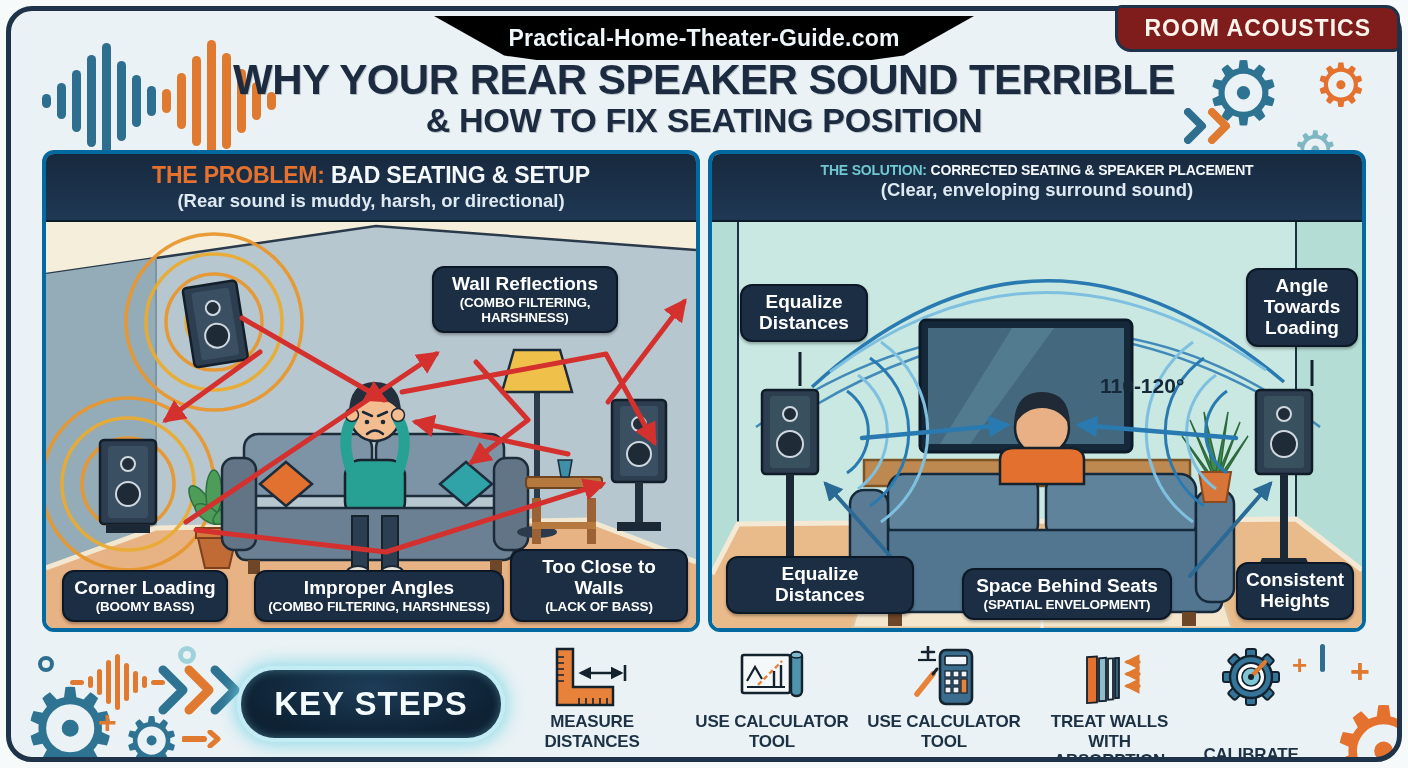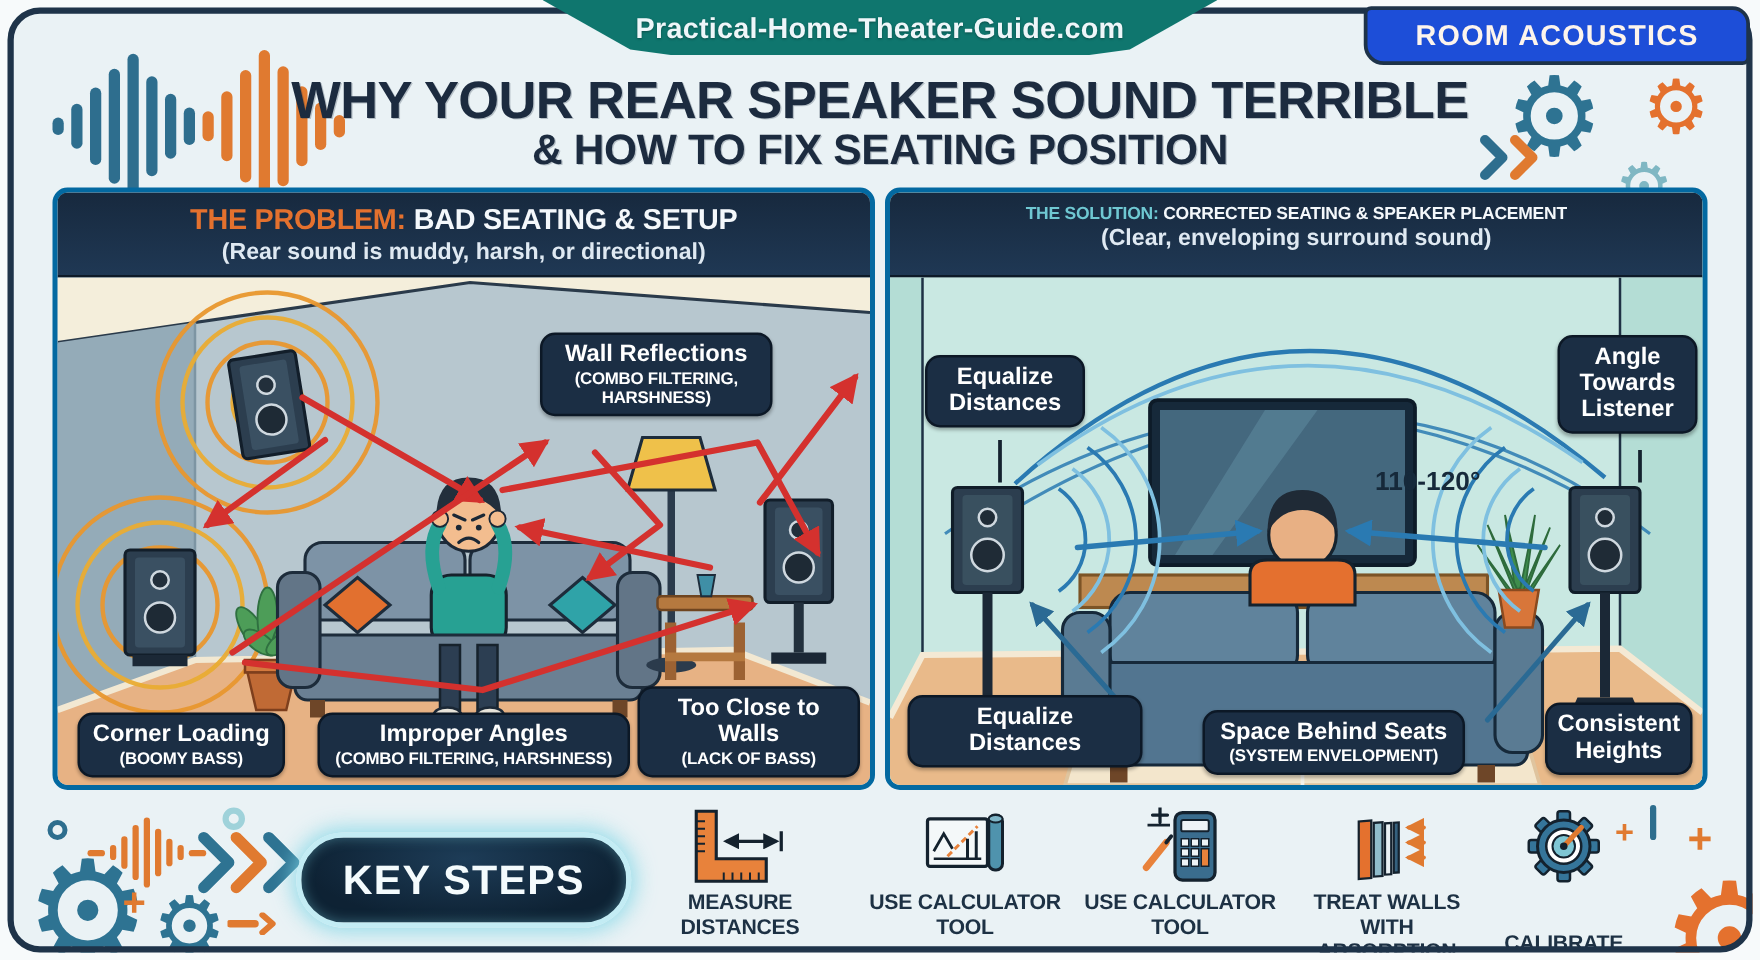--- a/index.html
+++ b/index.html
@@ -3,26 +3,26 @@
 <meta charset="utf-8">
 <style>
   * { margin:0; padding:0; box-sizing:border-box; }
   html,body { width:1408px; height:768px; overflow:hidden; }
   body { font-family:"Liberation Sans", sans-serif; background:#f7fafb; }
   .stage { position:relative; width:1408px; height:768px; }
   .frame { position:absolute; inset:6px; border-radius:26px; background:#eaf2f5; overflow:hidden; }
   .frame-border { position:absolute; inset:6px; border:5px solid #1e3349; border-radius:26px; pointer-events:none; z-index:50; }
 
   
-  .banner { position:absolute; top:0; left:50%; transform:translateX(-50%); width:540px; height:44px; z-index:60;
-            background:#0f766e; clip-path:polygon(0 0,100% 0,87% 90%,81% 100%,19% 100%,13% 90%);
+  .banner { position:absolute; top:16px; left:50%; transform:translateX(-50%); width:540px; height:44px; z-index:60;
+            background:#000000; clip-path:polygon(0 0,100% 0,87% 90%,81% 100%,19% 100%,13% 90%);
             display:flex; align-items:center; justify-content:center; }
   .banner span { color:#eef6f9; font-size:23px; font-weight:700; letter-spacing:.2px; text-shadow:0 1px 2px rgba(0,0,0,.35); }
-  .badge { position:absolute; top:5px; right:8px; z-index:60; background:#1d4ed8; border:3px solid #1e3349;
-           border-radius:6px 14px 6px 16px; padding:7px 38px; color:#fdf4ec; font-size:23px; font-weight:700; letter-spacing:1px; }
+  .badge { position:absolute; top:5px; right:8px; z-index:60; background:#7f1d1d; border:3px solid #1e3349;
+           border-radius:6px 14px 6px 16px; padding:7px 26px; color:#fdf4ec; font-size:23px; font-weight:700; letter-spacing:1px; }
 
   
   .title { position:absolute; left:0; right:0; top:52px; text-align:center; z-index:5; color:#1c2b3f; }
   .title .l1 { font-size:42px; font-weight:700; letter-spacing:-.5px; line-height:1.05; text-shadow:1px 1px 0 rgba(28,43,63,.25); }
   .title .l2 { font-size:34px; font-weight:700; letter-spacing:-.3px; line-height:1.1; text-shadow:1px 1px 0 rgba(28,43,63,.25); }
 
   
   .wf { position:absolute; display:flex; align-items:center; gap:6px; }
   .wf-main { left:36px; top:34px; height:122px; z-index:5; }
   .wf i { display:block; width:9px; border-radius:5px; }
@@ -339,30 +339,30 @@
         <line x1="88" y1="130" x2="88" y2="164" stroke="#14222e" stroke-width="3"></line>
         <line x1="600" y1="138" x2="600" y2="164" stroke="#14222e" stroke-width="3"></line>
         <circle cx="330" cy="352" r="5" fill="#ffffff" stroke="#16293a" stroke-width="1.5"></circle>
         <line x1="330" y1="357" x2="330" y2="406" stroke="#f5f2ea" stroke-width="3"></line>
       </svg>
 
       <div class="callout" style="left:28px;top:62px;width:128px;">
         <div class="t">Equalize Distances</div>
       </div>
       <div class="callout" style="left:534px;top:46px;width:112px;">
-        <div class="t">Angle Towards Listener</div>
+        <div class="t">Angle Towards Loading</div>
       </div>
       <div class="angle-text" style="left:388px;top:152px;text-align:center;">110-120°</div>
       <div class="callout" style="left:14px;bottom:14px;width:188px;">
         <div class="t">Equalize Distances</div>
 
       </div>
       <div class="callout" style="left:250px;bottom:8px;width:210px;">
         <div class="t">Space Behind Seats</div>
-        <div class="s">(SYSTEM ENVELOPMENT)</div>
+        <div class="s">(SPATIAL ENVELOPMENT)</div>
       </div>
       <div class="callout" style="left:524px;bottom:8px;width:118px;">
         <div class="t">Consistent Heights</div>
 
       </div>
     </div>
   </div>
 
   <div style="position:absolute;left:32px;top:650px;width:16px;height:16px;border:4px solid #2e6e8e;border-radius:50%;z-index:2;"></div>
   <div class="wf wf-mini">

